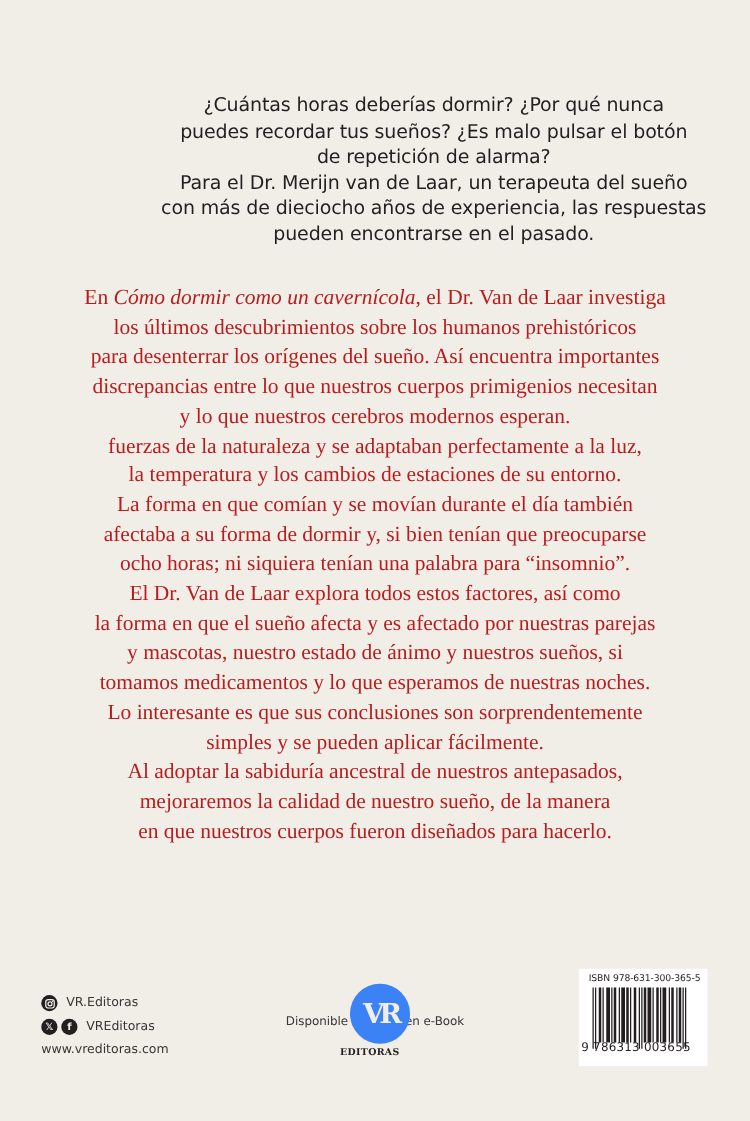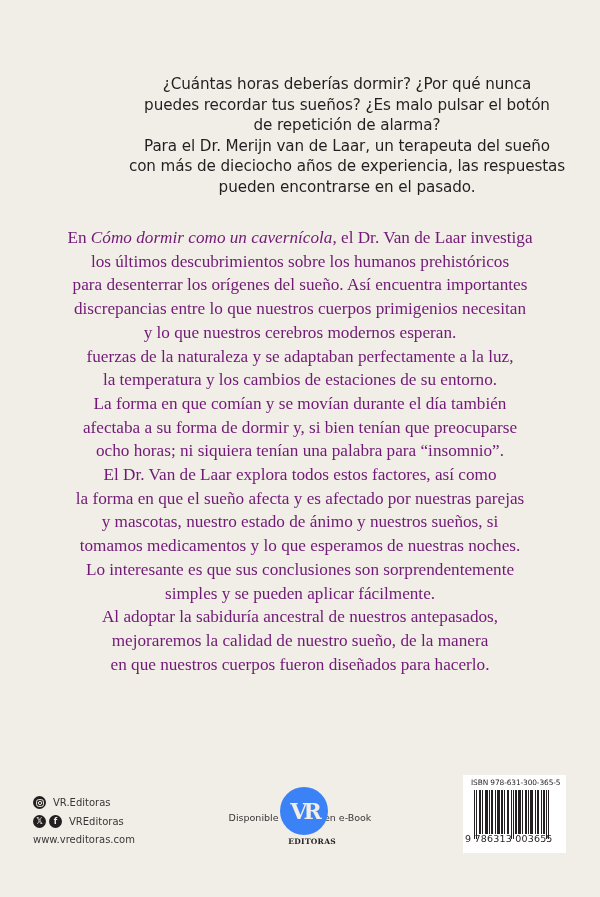--- a/index.html
+++ b/index.html
@@ -32,21 +32,21 @@
     }
     .body-text {
       position: absolute;
       top: 226px;
       left: 0;
       width: 600px;
       text-align: center;
       font-family: "Liberation Serif", serif;
       font-size: 17.2px;
       line-height: 23.7px;
-      color: #701a75;
+      color: #b91c1c;
     }
     .body-text .line {
       display: block;
       white-space: nowrap;
     }
     .body-text em {
       font-style: italic;
     }
     .ebook-note {
       position: absolute;
@@ -78,21 +78,21 @@
       font-family: "DejaVu Serif", serif;
       font-size: 22px;
       font-weight: bold;
       letter-spacing: -4px;
     }
     .logo-word {
       position: absolute;
       top: 50px;
       left: -8px;
       width: 64px;
-      text-align: right;
+      text-align: left;
       font-family: "DejaVu Serif", serif;
       font-weight: bold;
       font-size: 7.5px;
       letter-spacing: 0.3px;
       color: #231f20;
     }
     .social {
       position: absolute;
       left: 33px;
       top: 793px;

